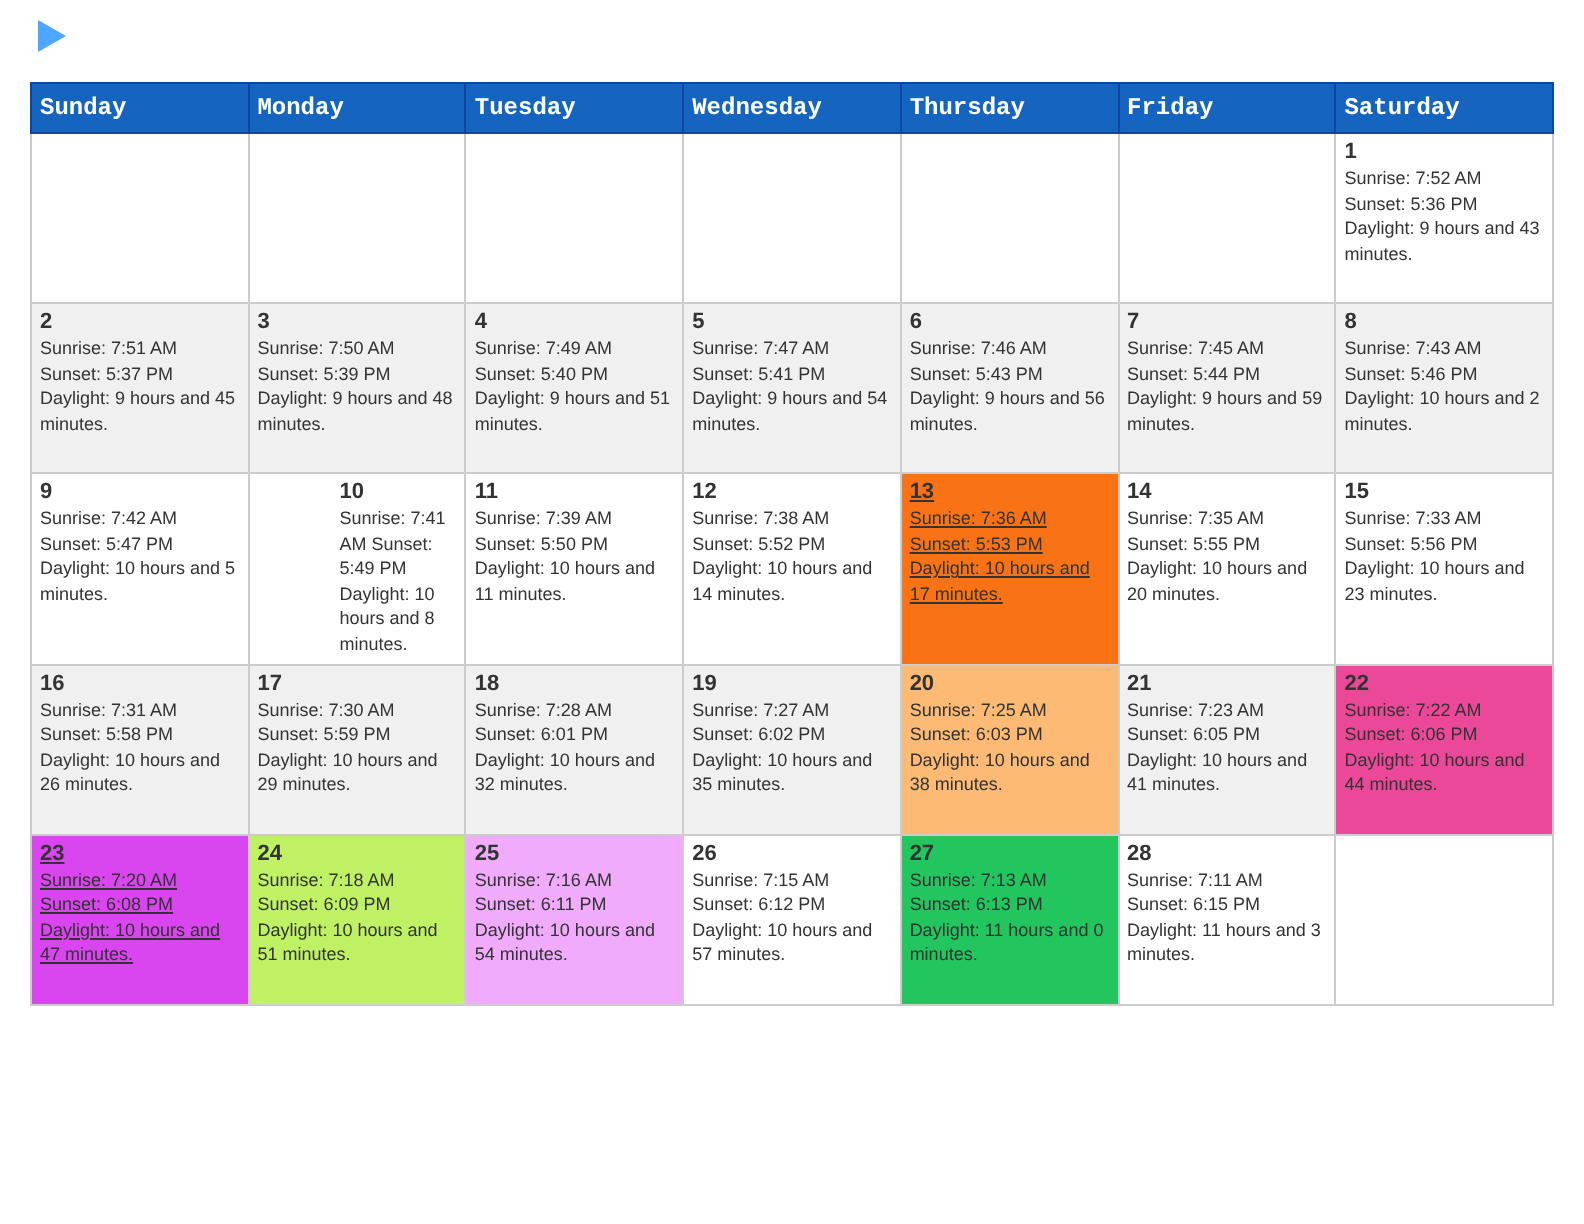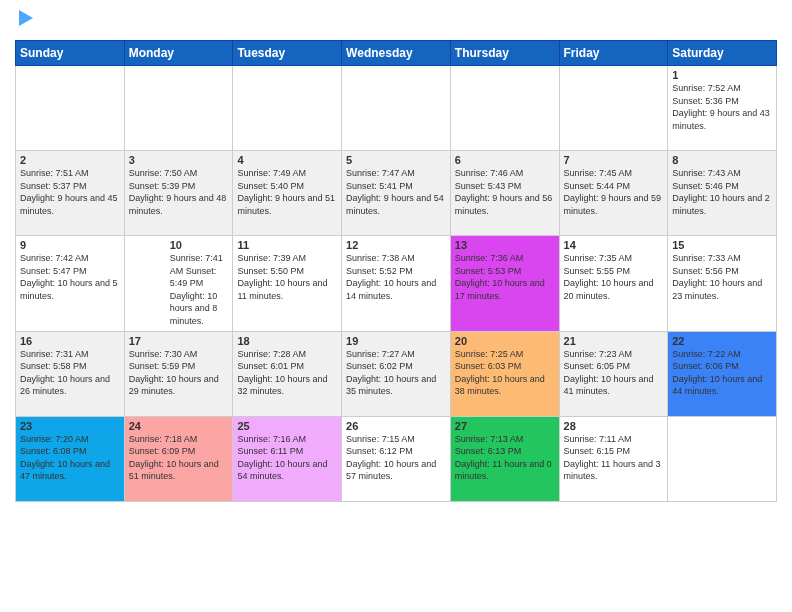--- a/index.html
+++ b/index.html
@@ -57,20 +57,21 @@
       border: 1px solid #ccc;
     }
     .calendar th {
       background-color: #1565c0;
       color: #fff;
       font-size: 12px;
       font-weight: bold;
       padding: 5px 4px;
       text-align: left;
       border: 1px solid #0d47a1;
+      font-family: Liberation Mono, monospace;
     }
     .calendar td {
       vertical-align: top;
       border: 1px solid #ccc;
       padding: 3px 4px;
       width: calc(100% / 7);
       min-height: 85px;
       height: 85px;
       font-size: 9.5px;
       color: #333;
@@ -210,21 +211,21 @@
             <div class="day-info">Sunrise: 7:39 AM
 Sunset: 5:50 PM
 Daylight: 10 hours and 11 minutes.</div>
           </td>
           <td style="background: rgb(255, 255, 255);">
             <span class="day-num">12</span>
             <div class="day-info">Sunrise: 7:38 AM
 Sunset: 5:52 PM
 Daylight: 10 hours and 14 minutes.</div>
           </td>
-          <td style="background: #d946ef;">
+          <td style="background: #f97316; text-decoration: underline;">
             <span class="day-num">13</span>
             <div class="day-info">Sunrise: 7:36 AM
 Sunset: 5:53 PM
 Daylight: 10 hours and 17 minutes.</div>
           </td>
           <td style="background: rgb(255, 255, 255);">
             <span class="day-num">14</span>
             <div class="day-info">Sunrise: 7:35 AM
 Sunset: 5:55 PM
 Daylight: 10 hours and 20 minutes.</div>
@@ -266,35 +267,35 @@
             <div class="day-info">Sunrise: 7:25 AM
 Sunset: 6:03 PM
 Daylight: 10 hours and 38 minutes.</div>
           </td>
           <td style="background: rgb(240, 240, 240); margin-top: 36px;">
             <span class="day-num">21</span>
             <div class="day-info">Sunrise: 7:23 AM
 Sunset: 6:05 PM
 Daylight: 10 hours and 41 minutes.</div>
           </td>
-          <td style="background: #3b82f6;">
+          <td style="background: #ec4899;">
             <span class="day-num">22</span>
             <div class="day-info">Sunrise: 7:22 AM
 Sunset: 6:06 PM
 Daylight: 10 hours and 44 minutes.</div>
           </td>
         </tr>
         <tr>
-          <td style="background: #0ea5e9;">
+          <td style="background: #d946ef; text-decoration: underline;">
             <span class="day-num">23</span>
             <div class="day-info">Sunrise: 7:20 AM
 Sunset: 6:08 PM
 Daylight: 10 hours and 47 minutes.</div>
           </td>
-          <td style="background: #fca5a5;">
+          <td style="background: #bef264;">
             <span class="day-num">24</span>
             <div class="day-info">Sunrise: 7:18 AM
 Sunset: 6:09 PM
 Daylight: 10 hours and 51 minutes.</div>
           </td>
           <td style="background: #f0abfc;">
             <span class="day-num">25</span>
             <div class="day-info">Sunrise: 7:16 AM
 Sunset: 6:11 PM
 Daylight: 10 hours and 54 minutes.</div>

